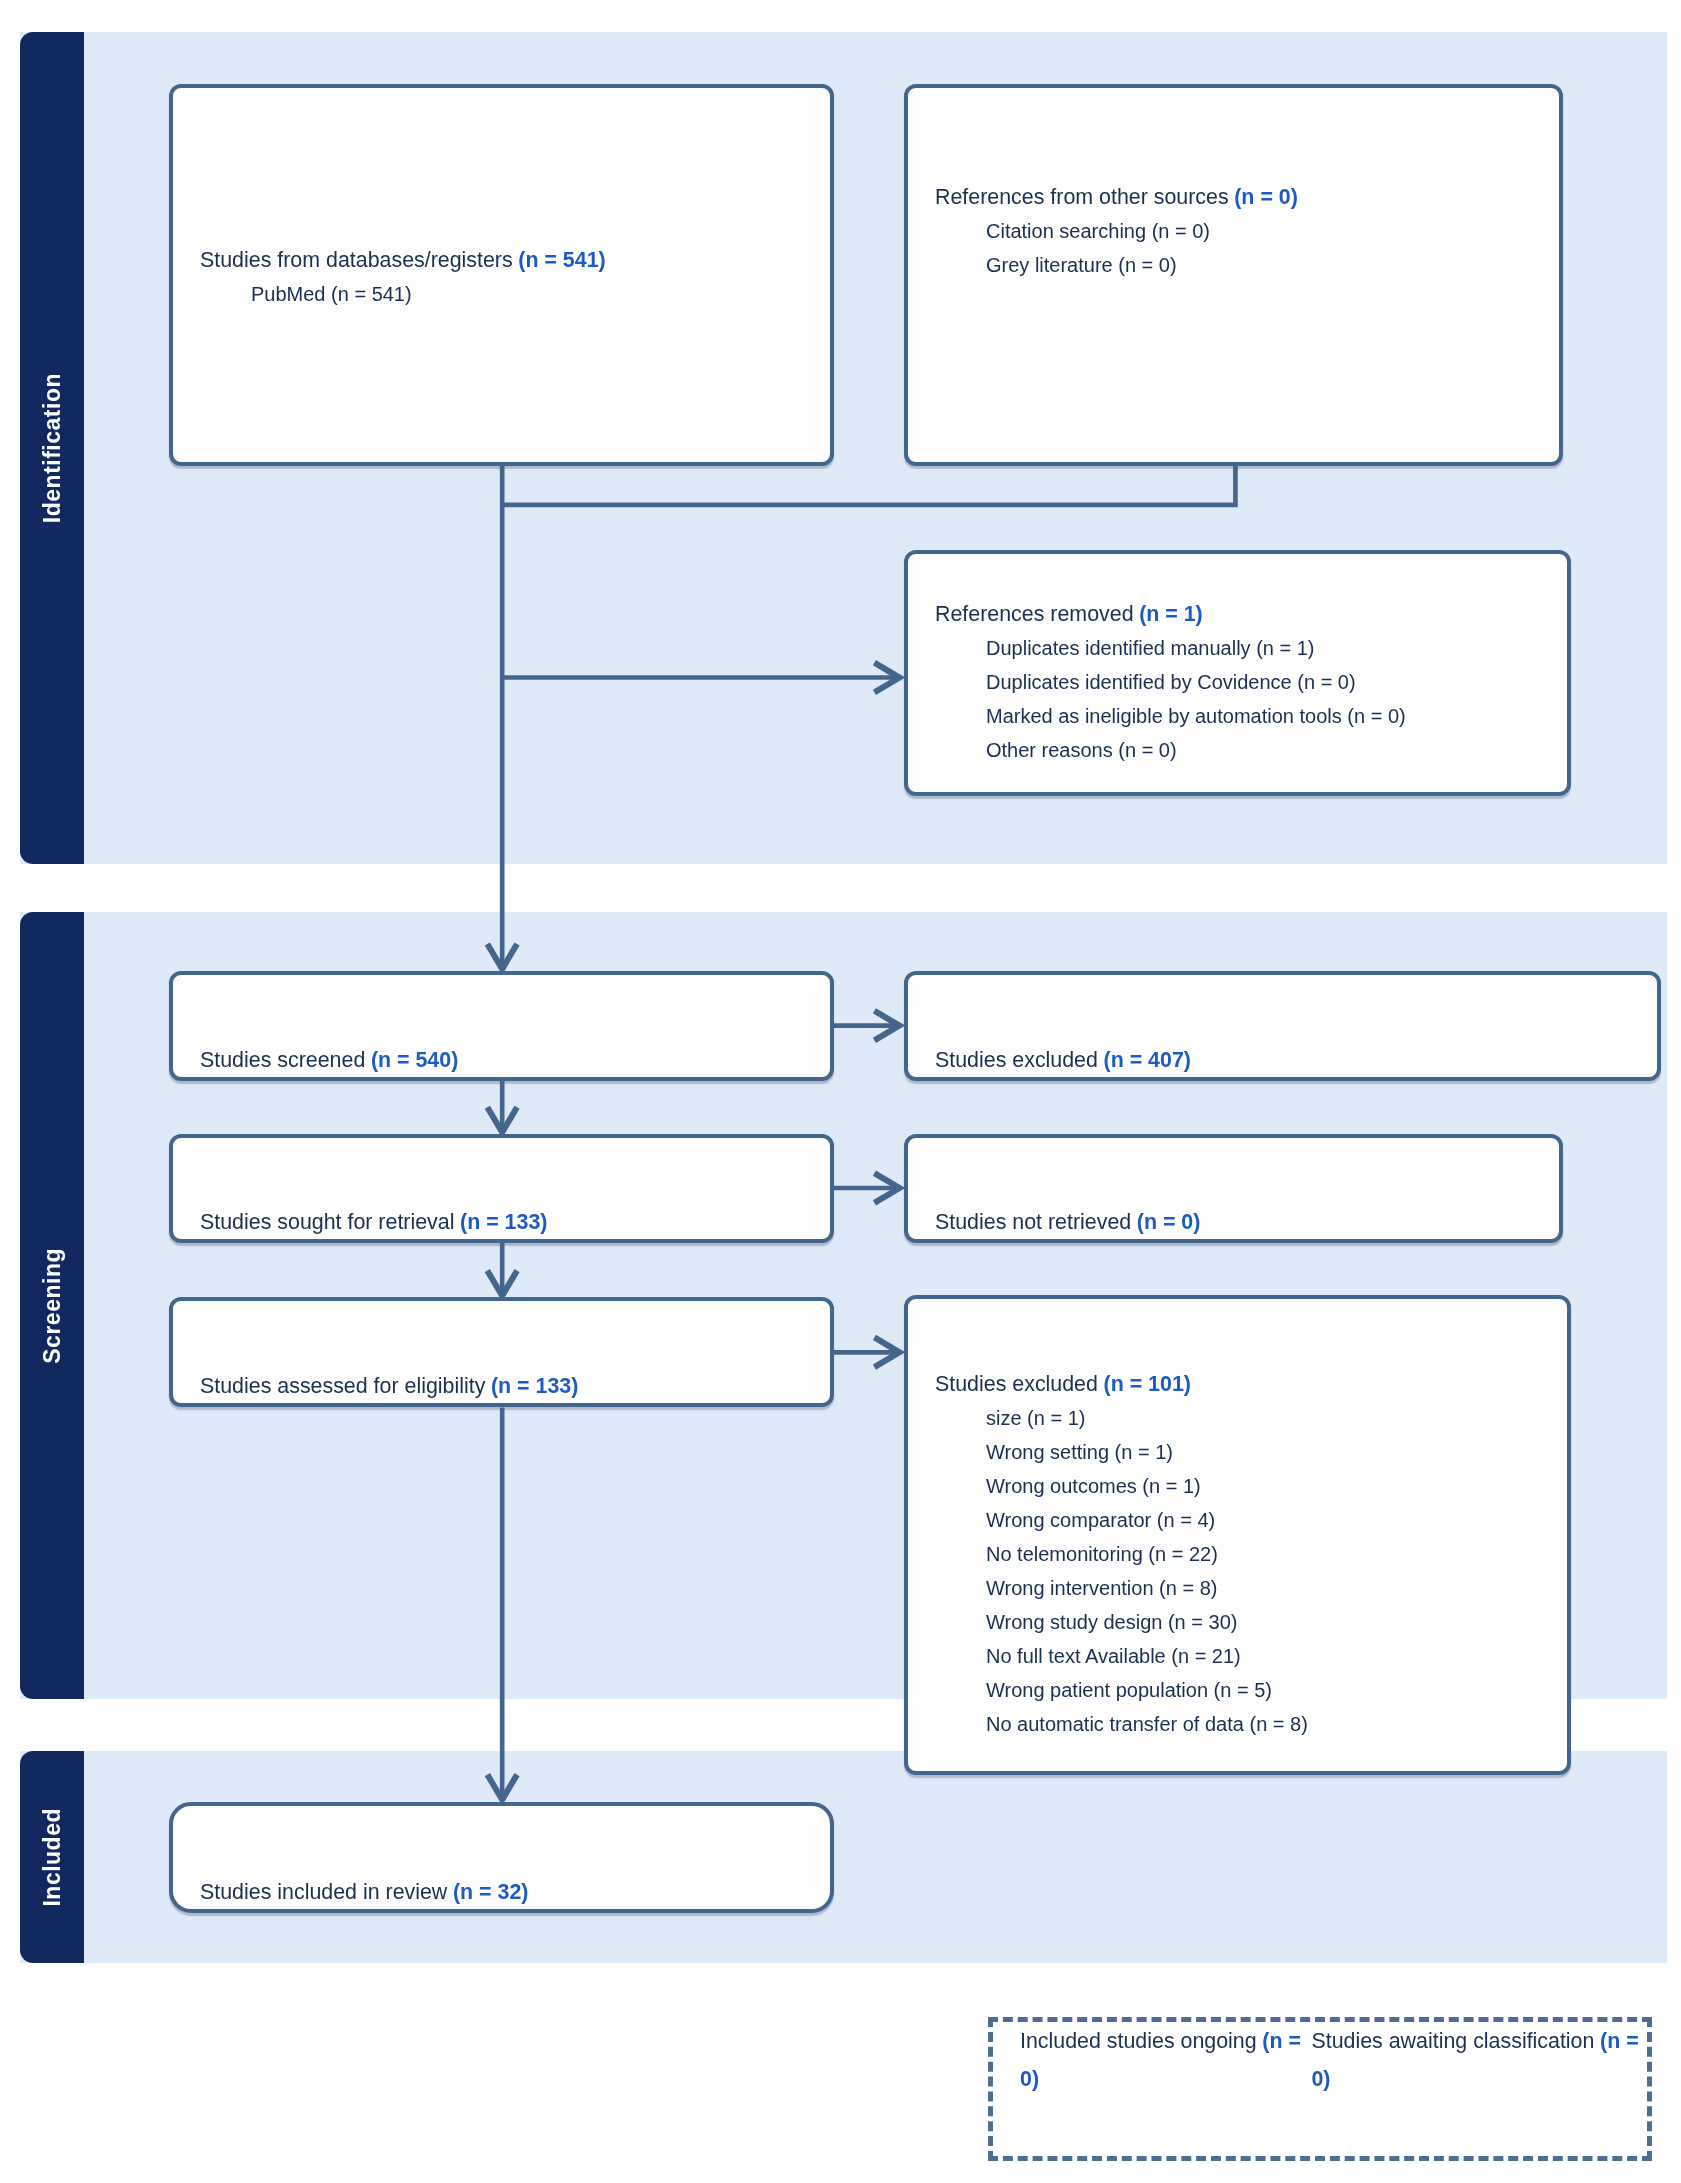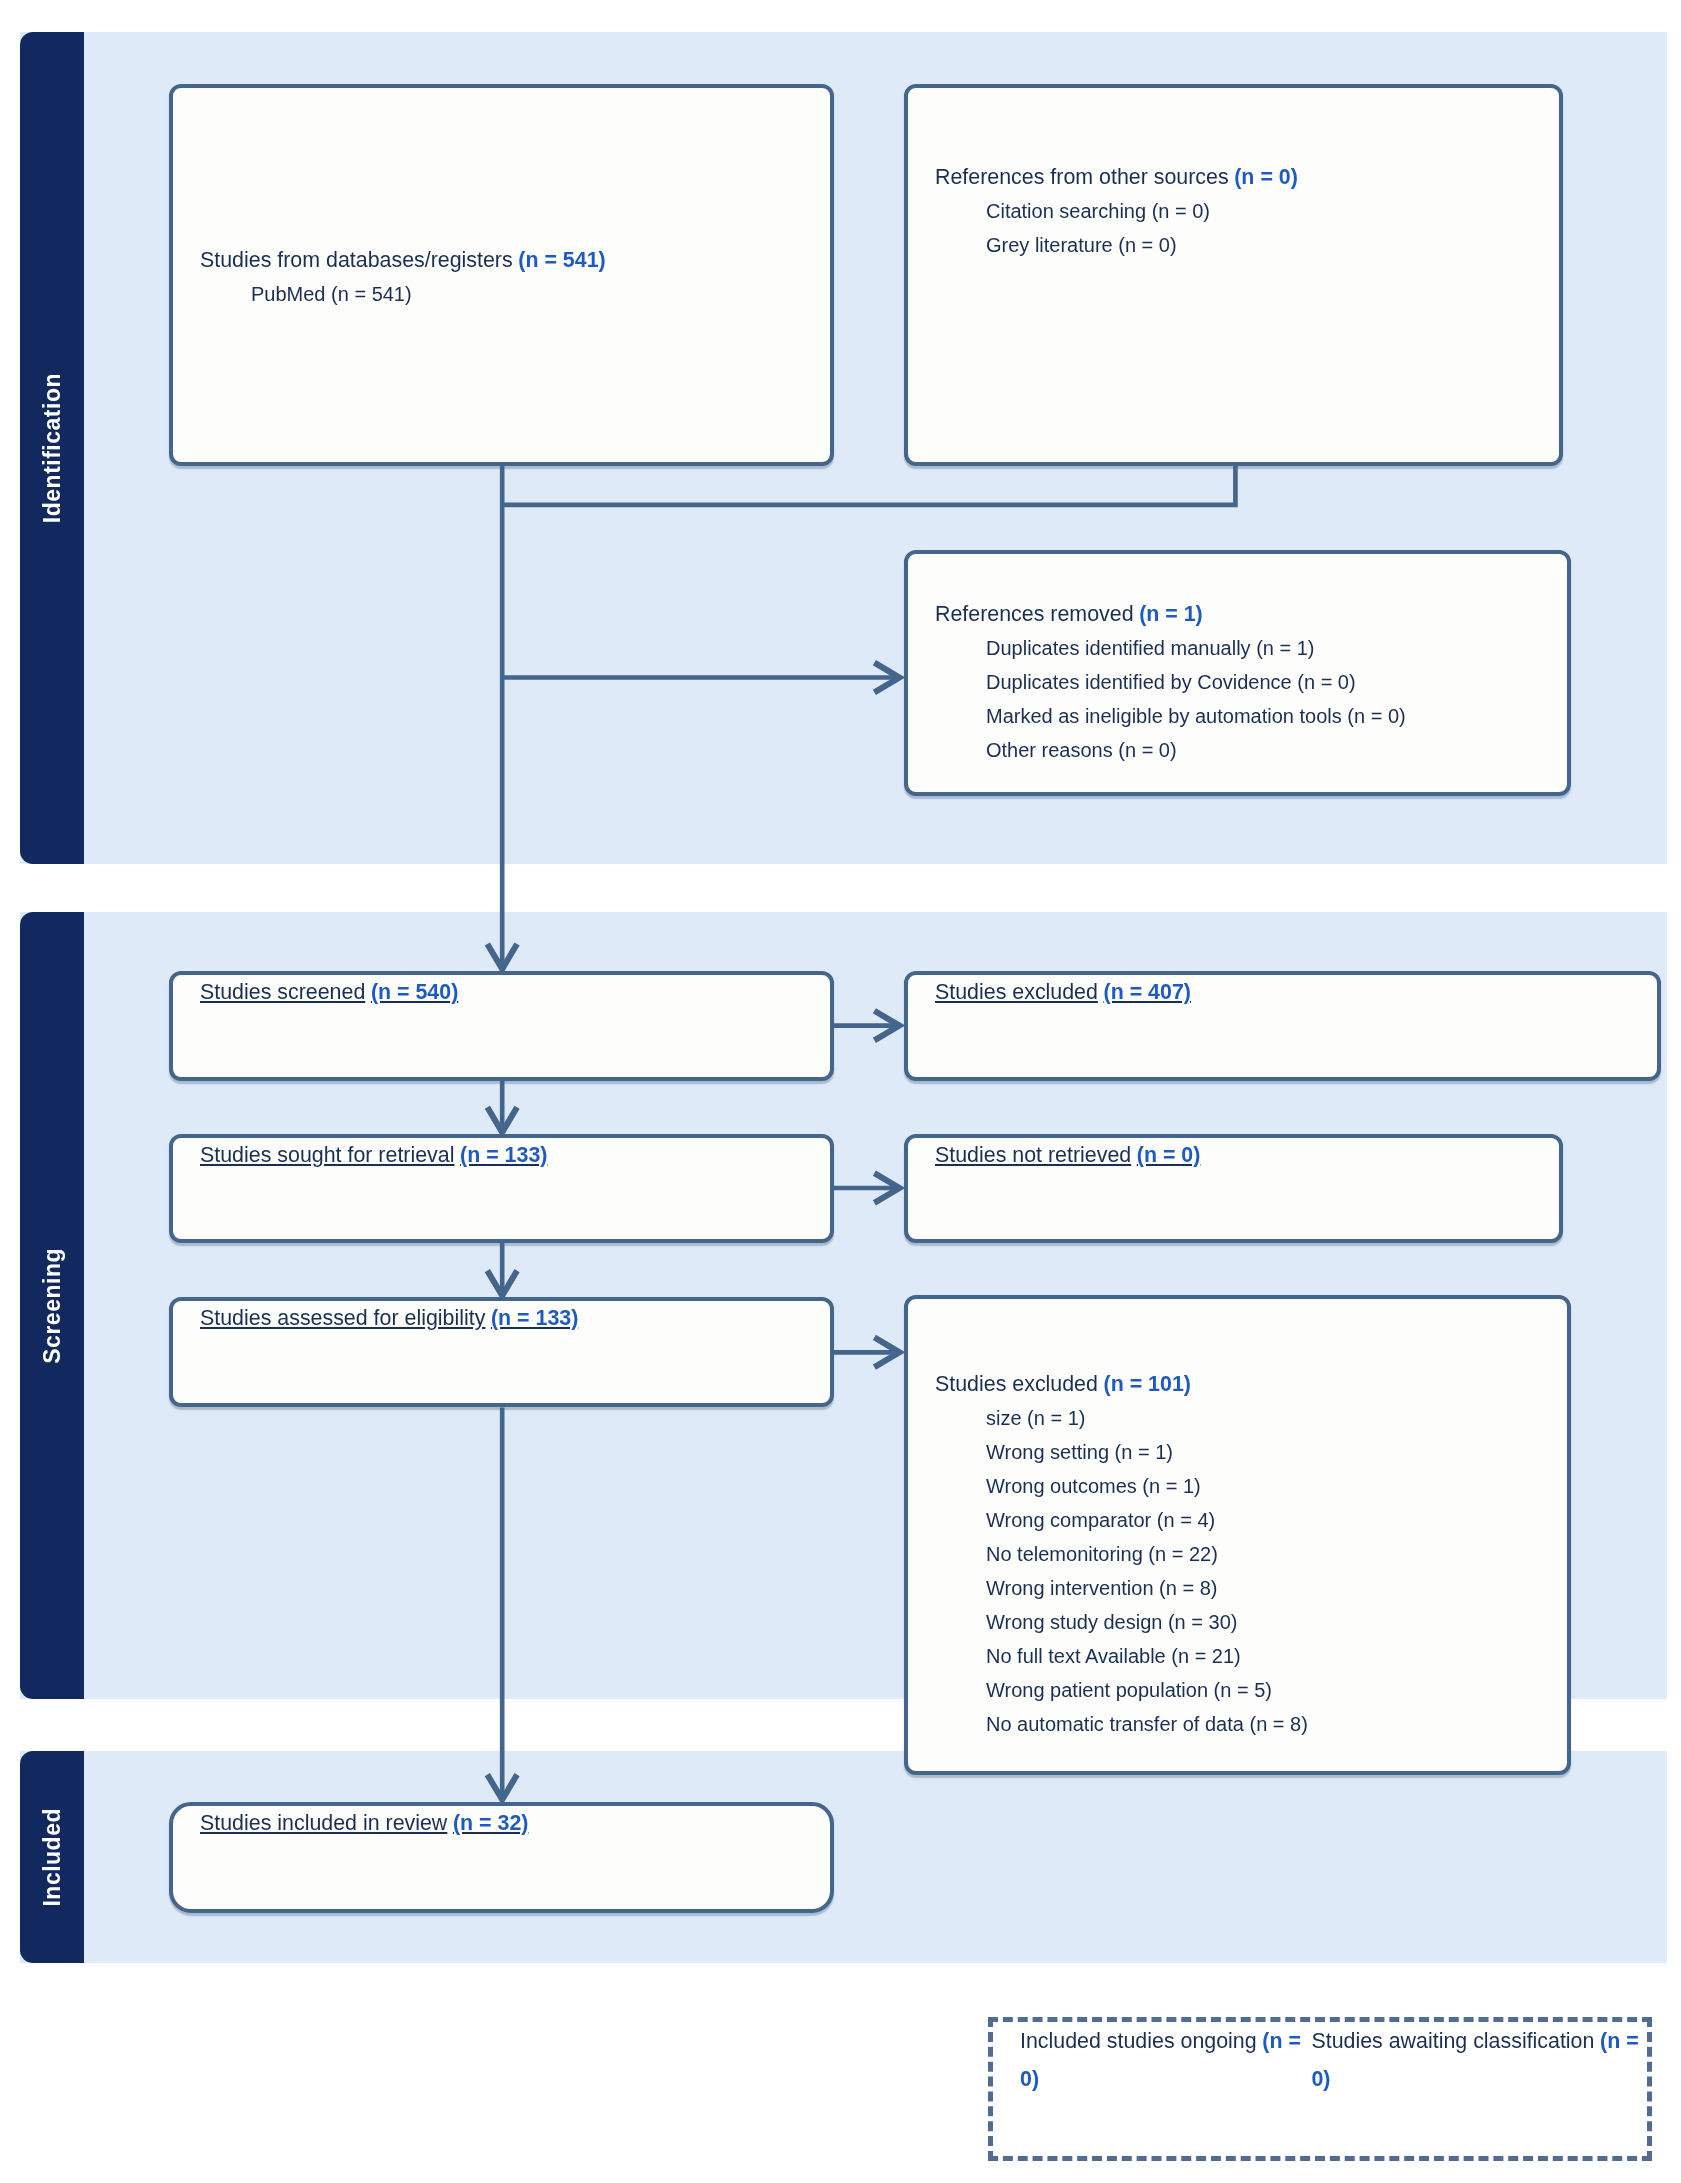--- a/index.html
+++ b/index.html
@@ -7,21 +7,21 @@
           font-family:"Liberation Sans",sans-serif;color:#1a2f52;}
   .band{position:absolute;left:20.4px;width:1647px;background:#dfeaf8;z-index:0;}
   .stagebar{position:absolute;left:20.4px;width:64px;background:#122960;z-index:2;
             border-radius:13px 0 0 13px;display:flex;align-items:center;justify-content:center;}
   .stagebar span{writing-mode:vertical-rl;transform:rotate(180deg);color:#ffffff;
                  font-weight:bold;font-size:23px;letter-spacing:0.5px;}
   svg.connectors{position:absolute;left:0;top:0;z-index:1;}
   .box{position:absolute;background:#fdfdfb;border:4.2px solid #44658c;border-radius:12px;
        box-sizing:border-box;z-index:3;font-size:21.4px;line-height:34px;
        padding-left:27px;padding-right:13px;box-shadow:0 2.8px 1.4px rgba(73,98,130,0.35);}
-  .box.center{display:flex;flex-direction:column;justify-content:flex-start;text-decoration:underline;}
+  .box.center{display:flex;flex-direction:column;justify-content:flex-end;}
   .box .hdr{white-space:nowrap;}
   .npart{font-weight:bold;color:#1e5bc0;margin-left:5.6px;}
   .item{margin-left:51px;font-size:20px;white-space:nowrap;}
   .dashedbox{position:absolute;background:#ffffff;border:5.1px dashed #4e6c94;box-sizing:border-box;
              z-index:3;font-size:21.4px;line-height:38px;padding-left:27px;
              display:flex;flex-direction:row;justify-content:center;}
 </style>
 </head>
 <body>
 
@@ -65,21 +65,21 @@
     <span>Included</span>
   </div>
 
   <div class="box" style="left:169px;top:84px;width:665px;height:382px;padding-top:155px;">
     <div class="hdr">
       <span>Studies from databases/registers</span><span class="npart">(n = 541)</span>
     </div>
     <div class="item">PubMed (n = 541)</div>
   </div>
 
-  <div class="box" style="left:904px;top:84px;width:659px;height:382px;padding-top:72px;">
+  <div class="box" style="left:904px;top:84px;width:659px;height:382px;padding-top:92px;">
     <div class="hdr">
       <span>References from other sources</span><span class="npart">(n = 0)</span>
     </div>
     <div class="item">Citation searching (n = 0)</div>
     <div class="item">Grey literature (n = 0)</div>
   </div>
 
   <div class="box" style="left:904px;top:550px;width:667px;height:246px;padding-top:43px;">
     <div class="hdr">
       <span>References removed</span><span class="npart">(n = 1)</span>

